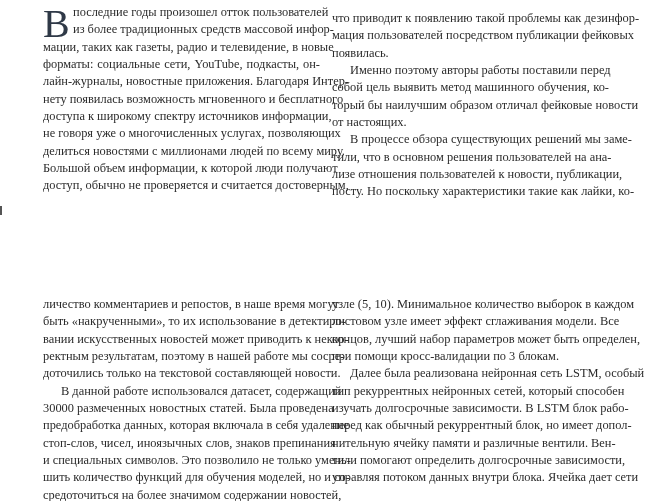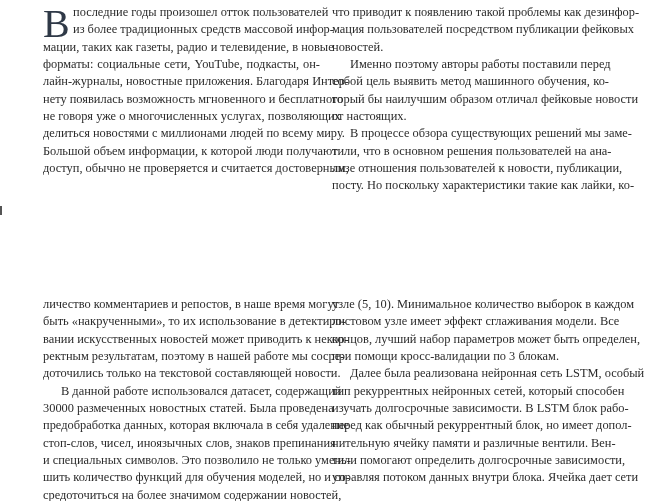--- a/index.html
+++ b/index.html
@@ -33,21 +33,21 @@
     .col .line.last {
       text-align-last: left;
     }
     .col .line.ind {
       padding-left: 18px;
     }
     .col .line.dc {
       padding-left: 30px;
     }
     #top-left { left: 43px; top: 4px; }
-    #top-right { left: 332px; top: 4px; }
+    #top-right { left: 332px; top: 10px; }
     #bot-left { left: 43px; top: 296px; }
     #bot-right { left: 332px; top: 296px; }
     .dropcap {
       position: absolute;
       left: 0;
       top: 3px;
       font-size: 40px;
       line-height: 34px;
       color: #2f3947;
       font-family: "Liberation Serif", "DejaVu Serif", serif;
@@ -67,30 +67,31 @@
 <div class="cursor-mark"></div>
 
 <div class="col" id="top-left">
   <span class="dropcap">В</span>
   <span class="line dc">последние годы произошел отток пользователей</span>
   <span class="line dc">из более традиционных средств массовой инфор-</span>
   <span class="line">мации, таких как газеты, радио и телевидение, в новые</span>
   <span class="line">форматы: социальные сети, YouTube, подкасты, он-</span>
   <span class="line">лайн-журналы, новостные приложения. Благодаря Интер-</span>
   <span class="line">нету появилась возможность мгновенного и бесплатного</span>
+  <span class="line">доступа к широкому спектру источников информации,</span>
   <span class="line">не говоря уже о многочисленных услугах, позволяющих</span>
   <span class="line">делиться новостями с миллионами людей по всему миру.</span>
   <span class="line">Большой объем информации, к которой люди получают</span>
   <span class="line">доступ, обычно не проверяется и считается достоверным,</span>
 </div>
 
 <div class="col" id="top-right">
   <span class="line">что приводит к появлению такой проблемы как дезинфор-</span>
   <span class="line">мация пользователей посредством публикации фейковых</span>
-  <span class="line last">новостей.</span>
+  <span class="line last">появилась.</span>
   <span class="line ind">Именно поэтому авторы работы поставили перед</span>
   <span class="line">собой цель выявить метод машинного обучения, ко-</span>
   <span class="line">торый бы наилучшим образом отличал фейковые новости</span>
   <span class="line last">от настоящих.</span>
   <span class="line ind">В процессе обзора существующих решений мы заме-</span>
   <span class="line">тили, что в основном решения пользователей на ана-</span>
   <span class="line">лизе отношения пользователей к новости, публикации,</span>
   <span class="line">посту. Но поскольку характеристики такие как лайки, ко-</span>
 </div>
 

